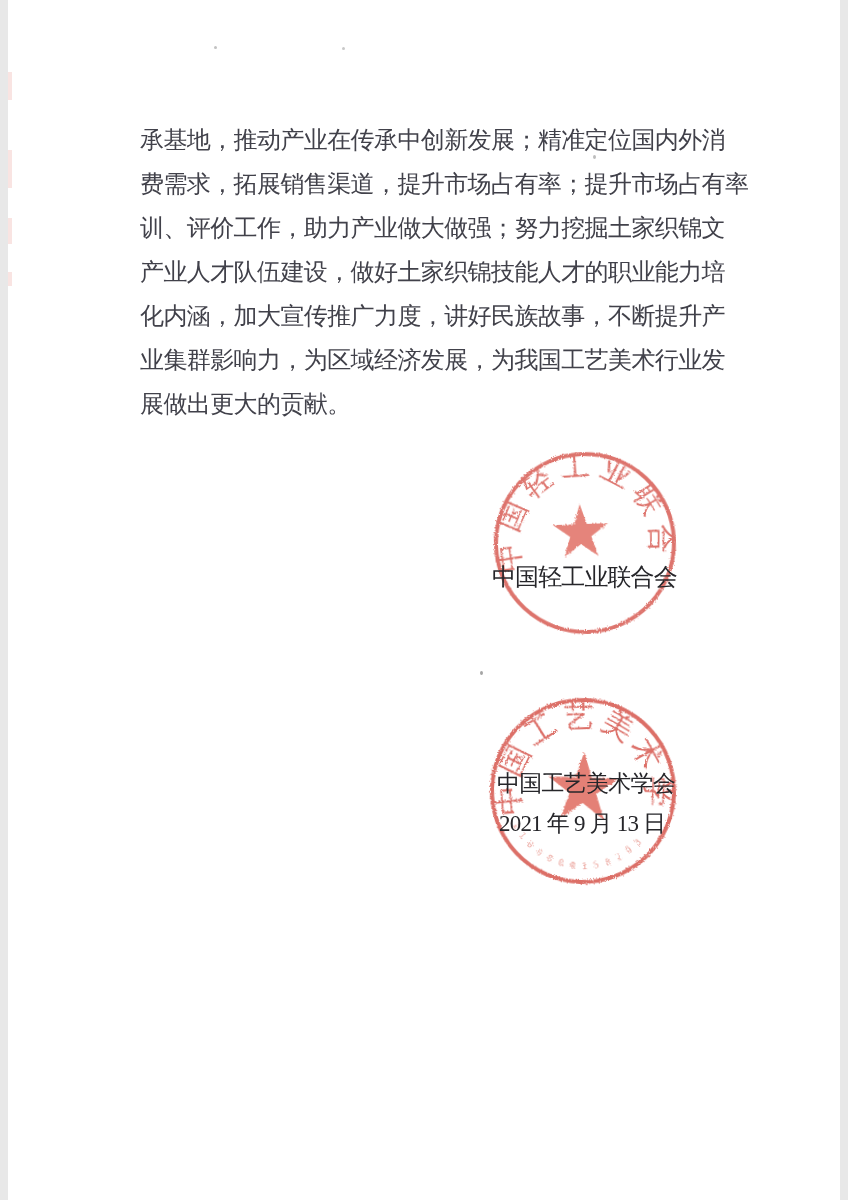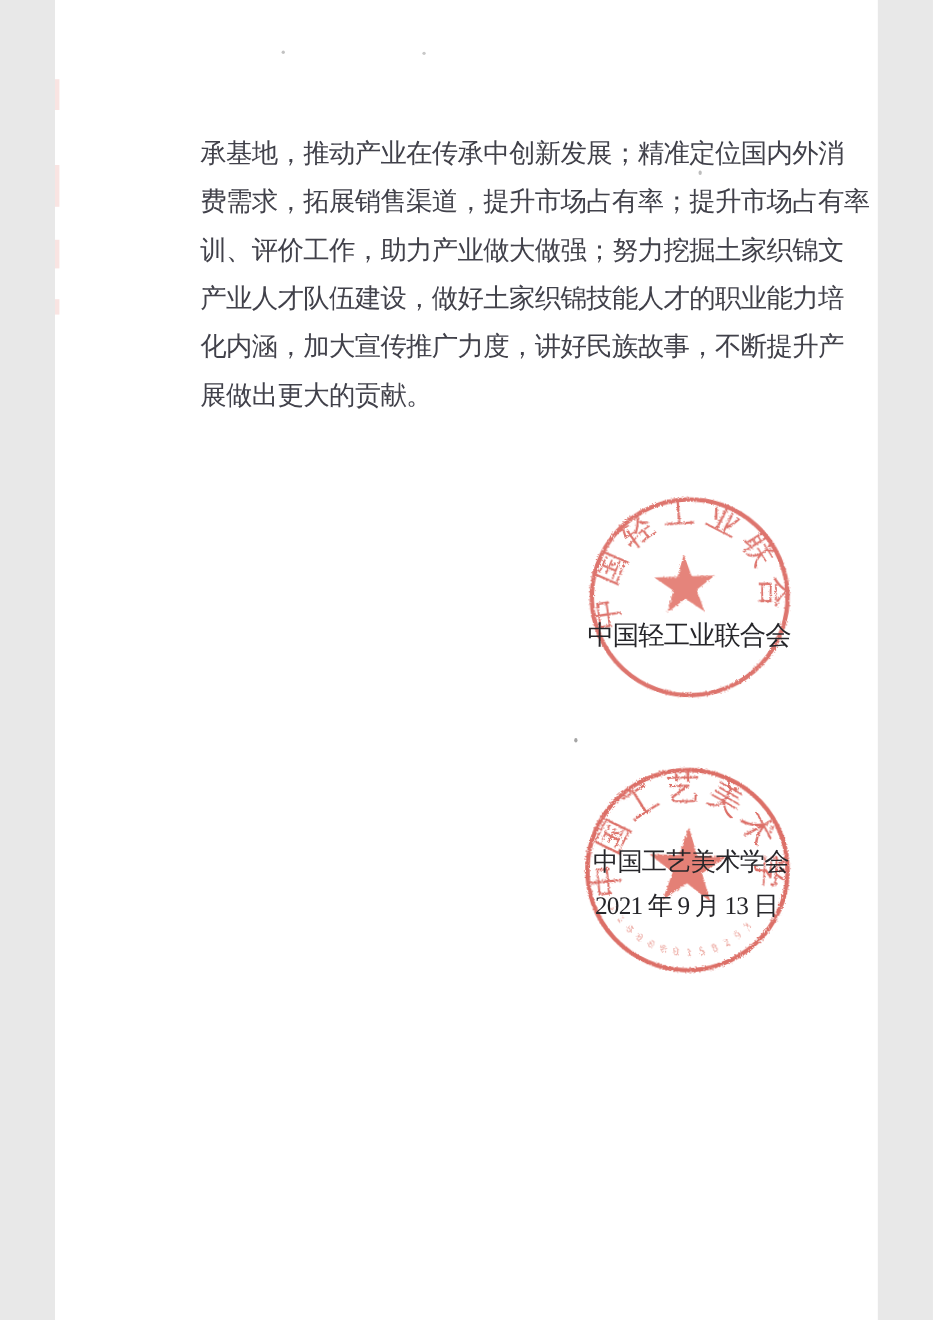--- a/index.html
+++ b/index.html
@@ -1,17 +1,17 @@
 <!DOCTYPE html>
 <html style="--paper: #ffffff; --ink: #41414a; --overlay_ink: #26262a; --stamp_red: #d6564e; --stamp_star: #e06a5e; --stamp_red_light: #e8958c;"><head>
 <meta charset="utf-8">
 <style>
   html,body{margin:0;padding:0;background:#e8e8e8;}
   .page{
-    position:relative;width:748px;height:1200px;margin:0 auto;
+    position:relative;width:832px;height:1200px;margin:0 auto;
     background:var(--paper,#ffffff);overflow:hidden;
     font-family:"Liberation Serif","DejaVu Serif",serif;
   }
   
   .body-text{
     position:absolute;left:132px;top:118px;width:596px;z-index:2;
     color:var(--ink,#41414a);
     font-size:24px;line-height:44px;letter-spacing:-0.6px;
     white-space:nowrap;
   }
@@ -58,20 +58,21 @@
   <div class="speck speck-2"></div>
   <div class="speck speck-3"></div>
   <div class="speck speck-4"></div>
 
   <div class="body-text">
     <div class="body-line">承基地，推动产业在传承中创新发展；精准定位国内外消</div>
     <div class="body-line">费需求，拓展销售渠道，提升市场占有率；提升市场占有率</div>
     <div class="body-line">训、评价工作，助力产业做大做强；努力挖掘土家织锦文</div>
     <div class="body-line">产业人才队伍建设，做好土家织锦技能人才的职业能力培</div>
     <div class="body-line">化内涵，加大宣传推广力度，讲好民族故事，不断提升产</div>
+    <div class="body-line">业集群影响力，为区域经济发展，为我国工艺美术行业发</div>
     <div class="body-line">展做出更大的贡献。</div>
   </div>
 
   <div class="seal seal-clia">
     <svg width="190" height="190" viewBox="0 0 190 190">
       <defs>
         <filter id="rough1" x="-15%" y="-15%" width="130%" height="130%">
           <feTurbulence type="fractalNoise" baseFrequency="0.9" numOctaves="2" result="n"></feTurbulence>
           <feDisplacementMap in="SourceGraphic" in2="n" scale="3"></feDisplacementMap>
         </filter>

